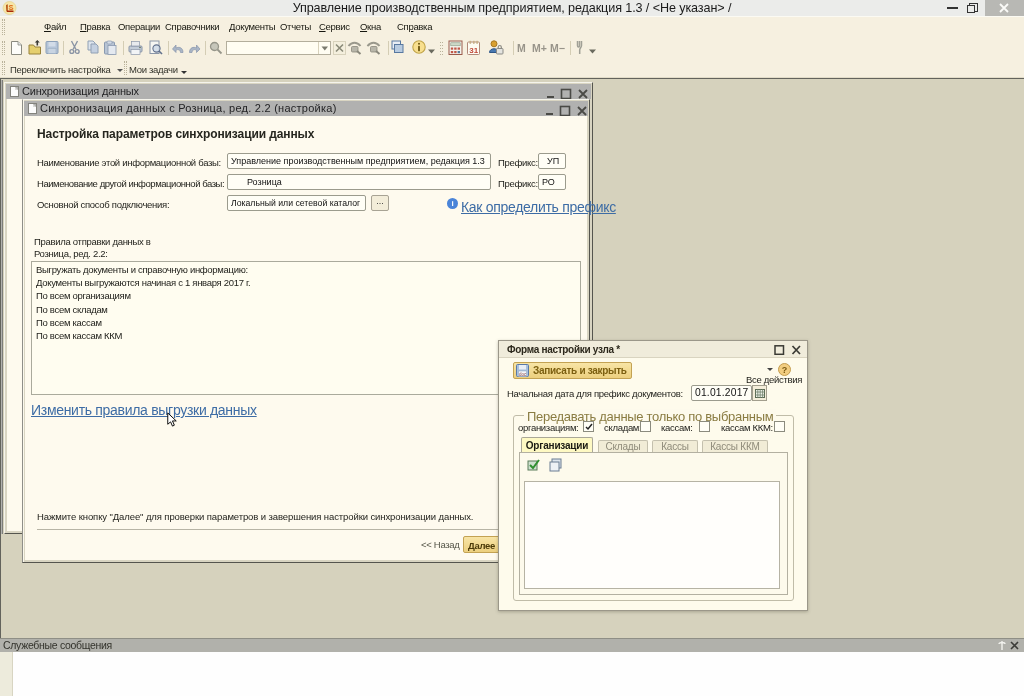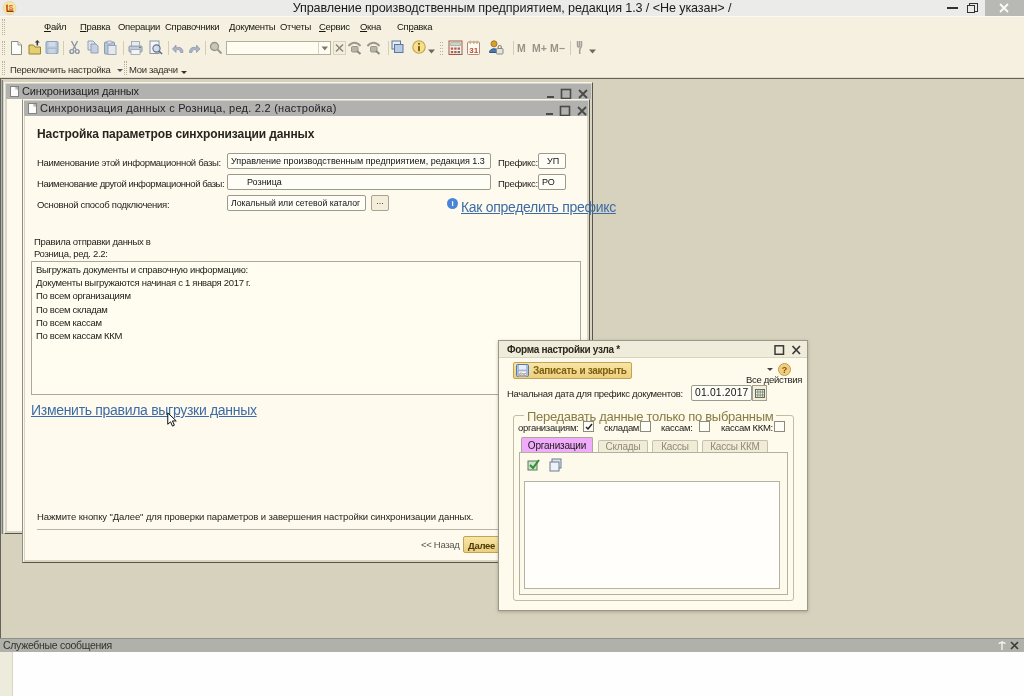--- a/index.html
+++ b/index.html
@@ -43,21 +43,21 @@
 #float .ftext { position:absolute; left:8px; top:3px; font-weight:bold; font-size:10px; letter-spacing:-0.3px; color:#2c281c; }
 
 
 .gold { background:linear-gradient(#f8e5a5,#eccf7f); border:1px solid #c3a253; border-radius:2px; }
 
 
 .groupbox { position:absolute; border:1px solid #c0bca8; border-radius:3px; }
 
 
 .tab { position:absolute; font-size:10px; letter-spacing:-0.2px; text-align:center; }
-.tab.active { background:#f0abfc; border:1px solid #aaa798; border-bottom:none; border-radius:2px 2px 0 0; color:#1c1c14; }
+.tab.active { background:#fef9c3; border:1px solid #aaa798; border-bottom:none; border-radius:2px 2px 0 0; color:#1c1c14;font-weight:bold; }
 .tab.inactive { background:#f1ecd6; border:1px solid #c4c0ad; border-bottom:none; border-radius:2px 2px 0 0; color:#8f8b7a; }
 
 
 .cb { position:absolute; width:11px; height:11px; background:#fffef6; border:1px solid #8b8b7e; }
 
 
 #msghdr { left:0; top:638px; width:1024px; height:14px; background:#b1b1ab; border-top:1px solid #8f8f86; }
 #msgbody { left:0; top:652px; width:1024px; height:44px; background:#fefefe; }
 #msgstrip { left:0; top:652px; width:13px; height:44px; background:#edebdc; border-right:1px solid #d8d5c2; }
 </style>

